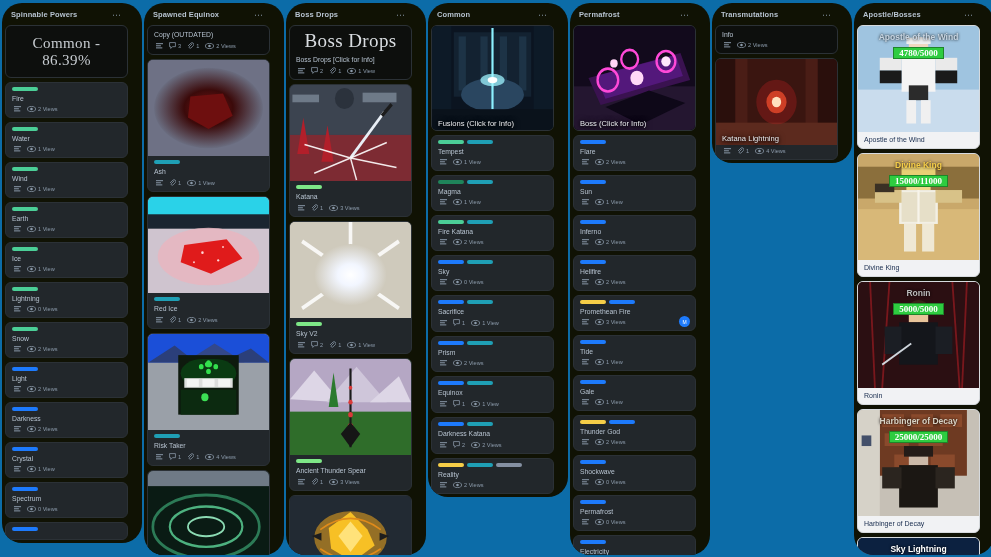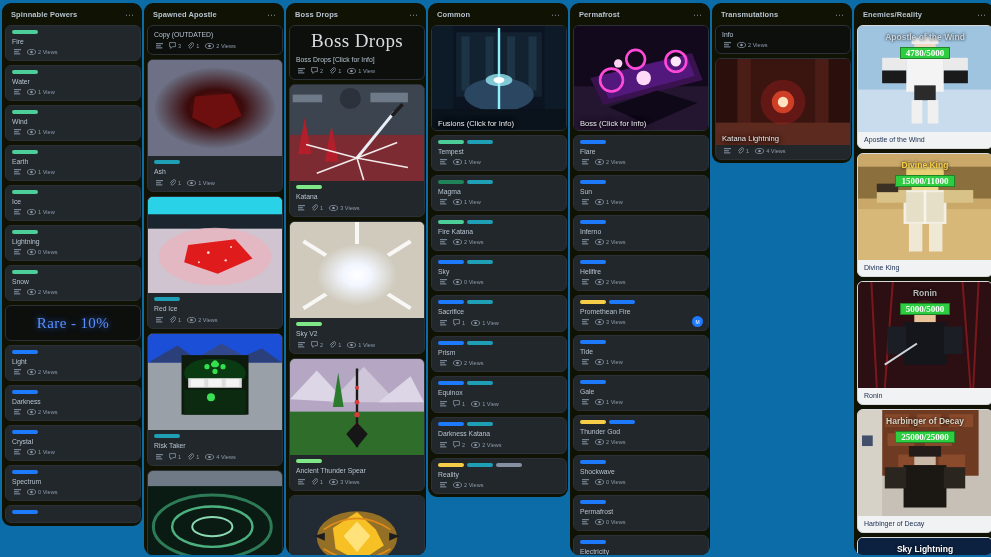--- a/index.html
+++ b/index.html
@@ -13,22 +13,22 @@
     display: flex;
     align-items: flex-start;
     gap: 2px;
     padding: 3px 0 0 2px;
     height: 557px;
   }
   .list {
     width: 140px;
     flex: 0 0 140px;
     background: #101204;
-    border-radius: 9px;
-    padding: 5px 1px 3px 3px;
+    border-radius: 20px;
+    padding: 5px 14px 3px 3px;
     max-height: 552px;
     overflow: hidden;
     position: relative;
   }
   .list-header {
     display: flex; align-items: center; justify-content: space-between;
     padding: 2px 6px 6px 6px;
   }
   .list-title {
     color: #b6c2cf; font-size: 7.5px; font-weight: bold; letter-spacing: .1px;
@@ -85,20 +85,23 @@
 </head>
 <body>
 
 <div id="board">
     <div class="list">
       <div class="list-header">
       <div class="list-title">Spinnable Powers</div>
       <div class="dots">⋯</div>
     </div>
       <div class="cards">
+        <div class="card banner">
+        <div class="big-banner ">Common - 86.39%</div>
+        </div>
         <div class="card" style="position:relative">
           <div class="card-body">
         <div class="labels">
               <span class="lbl" style="background:#4bce97"></span>
             </div>
         <div class="card-title">Fire</div>
         <div class="badges">
               <span class="badge">
                 <svg width="7" height="6" viewBox="0 0 10 8">
                   <rect x="0" y="0" width="10" height="1.4" fill="#8c9bab"></rect>
@@ -259,23 +262,20 @@
               <span class="badge">
                 <svg width="9" height="6" viewBox="0 0 14 9">
                   <ellipse cx="7" cy="4.5" rx="6.3" ry="4" fill="none" stroke="#8c9bab" stroke-width="1.2"></ellipse>
                   <circle cx="7" cy="4.5" r="2" fill="#8c9bab"></circle>
                 </svg>
                 <span>2 Views</span>
               </span>
             </div>
 
         </div>
-        </div>
-        <div class="card banner">
-        <div class="big-banner rare">Rare - 10%</div>
         </div>
         <div class="card" style="position:relative">
           <div class="card-body">
         <div class="labels">
               <span class="lbl" style="background:#1d7afc"></span>
             </div>
         <div class="card-title">Light</div>
         <div class="badges">
               <span class="badge">
                 <svg width="7" height="6" viewBox="0 0 10 8">
@@ -375,21 +375,21 @@
         <div class="labels">
               <span class="lbl" style="background:#1d7afc"></span>
             </div>
 
         </div>
         </div>
       </div>
     </div>
     <div class="list">
       <div class="list-header">
-      <div class="list-title">Spawned Apostle</div>
+      <div class="list-title">Spawned Equinox</div>
       <div class="dots">⋯</div>
     </div>
       <div class="cards">
         <div class="card banner">
           <div class="card-body">
         <div class="card-title">Copy (OUTDATED)</div>
         <div class="badges">
               <span class="badge">
                 <svg width="7" height="6" viewBox="0 0 10 8">
                   <rect x="0" y="0" width="10" height="1.4" fill="#8c9bab"></rect>
@@ -1437,21 +1437,21 @@
                 </svg>
                 <span>4 Views</span>
               </span>
             </div>
           </div>
       </div>
       </div>
     </div>
     <div class="list">
       <div class="list-header">
-      <div class="list-title">Enemies/Reality</div>
+      <div class="list-title">Apostle/Bosses</div>
       <div class="dots">⋯</div>
     </div>
       <div class="cards">
         <div class="enemy-card">
         <div style="position:relative">
           <svg class="scene" viewBox="0 0 134 106" width="100%" height="106" preserveAspectRatio="none">
               <rect width="134" height="106" fill="#9fc4e0"></rect>
               <rect width="134" height="106" fill="#9fc4e0"></rect>
         <rect y="63.599999999999994" width="134" height="42.400000000000006" fill="#c9dced"></rect>
         <rect x="56.28" y="14.840000000000002" width="21.44" height="14.840000000000002" fill="#f0d7c0"></rect>

